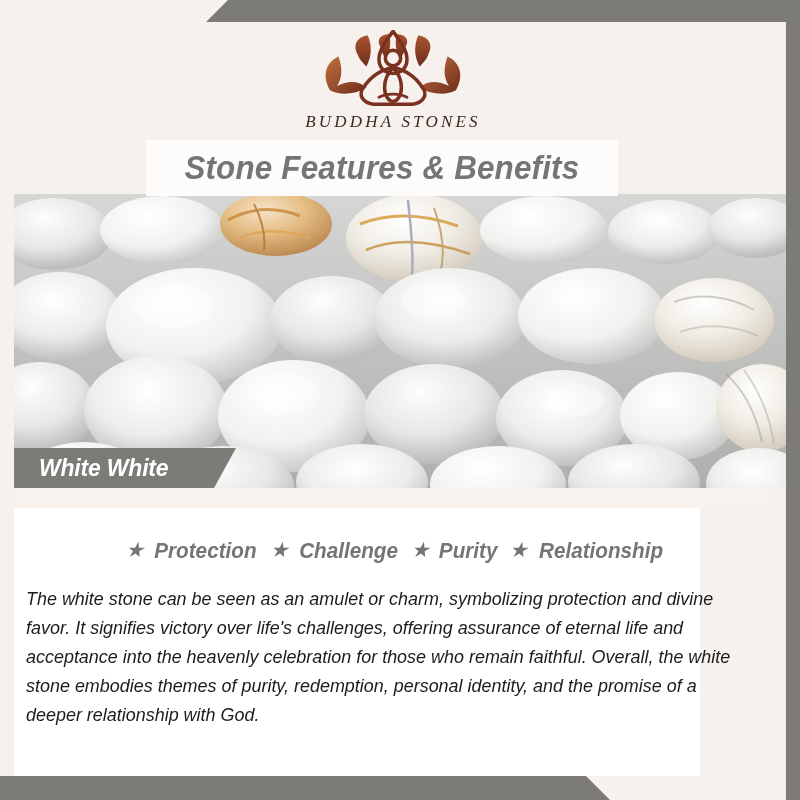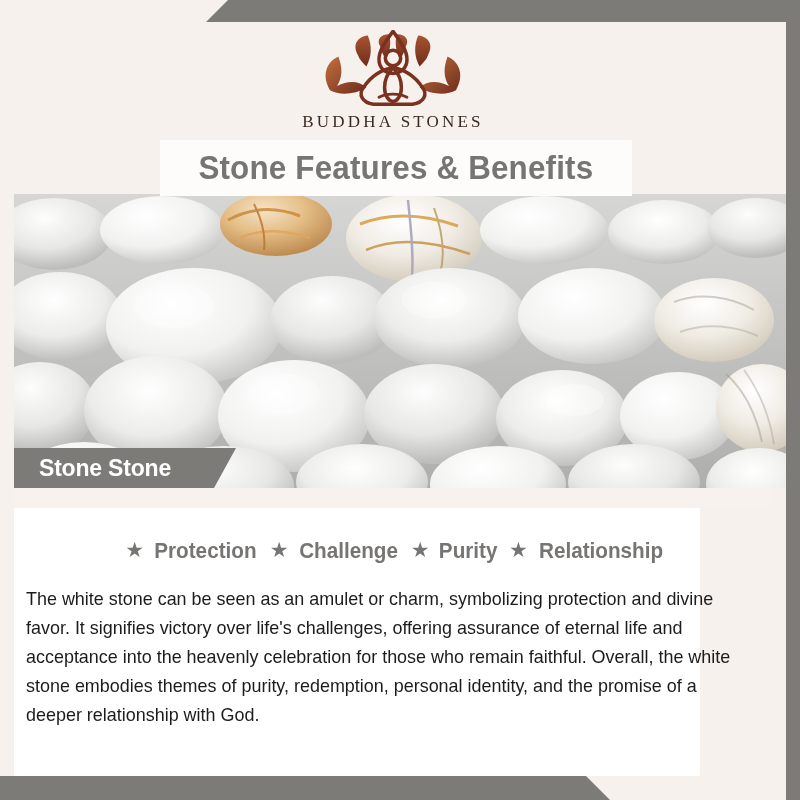--- a/index.html
+++ b/index.html
@@ -12,20 +12,21 @@
     overflow: hidden;
     background: #f6f1ed;
     font-family: "Liberation Sans", sans-serif;
   }
   .page {
     position: relative;
     width: 800px;
     height: 800px;
     background: #f6f1ed;
     overflow: hidden;
+    font-style: italic;
   }
 
   
   .frame-top {
     position: absolute;
     top: 0;
     left: 0;
     width: 800px;
     height: 22px;
     background: #7c7b78;
@@ -92,21 +93,21 @@
     font-size: 17px;
     letter-spacing: 3.2px;
     color: #3a2a22;
     font-weight: 400;
   }
 
   
   .title-banner {
     position: absolute;
     top: 118px;
-    left: 160px;
+    left: 146px;
     width: 472px;
     height: 56px;
     background: #fdfcfa;
     display: flex;
     align-items: center;
     justify-content: center;
     box-shadow: 0 0 0 0 rgba(0,0,0,0);
   }
   .title-text {
     font-family: "Liberation Sans Narrow", "Liberation Sans", sans-serif;
@@ -353,21 +354,21 @@
           <ellipse cx="560" cy="206" rx="30" ry="16"></ellipse>
         </g>
       </svg>
     </div>
 
     <div class="title-banner">
       <span class="title-text">Stone Features &amp; Benefits</span>
     </div>
 
     <div class="caption-band">
-      <span class="caption-text">Stone Stone</span>
+      <span class="caption-text">White White</span>
     </div>
 
     <div class="content-card">
       <div class="card-topstrip"></div>
 
       <div class="features">
         <span class="feature-star">★</span><span class="feature-item">Protection</span><span class="feature-star">★</span><span class="feature-item">Challenge</span><span class="feature-star">★</span><span class="feature-item">Purity</span><span class="feature-star">★</span><span class="feature-item">Relationship</span>
       </div>
 
       <div class="body-text">The white stone can be seen as an amulet or charm, symbolizing protection and divine favor. It signifies victory over life's challenges, offering assurance of eternal life and acceptance into the heavenly celebration for those who remain faithful. Overall, the white stone embodies themes of purity, redemption, personal identity, and the promise of a deeper relationship with God.</div>

